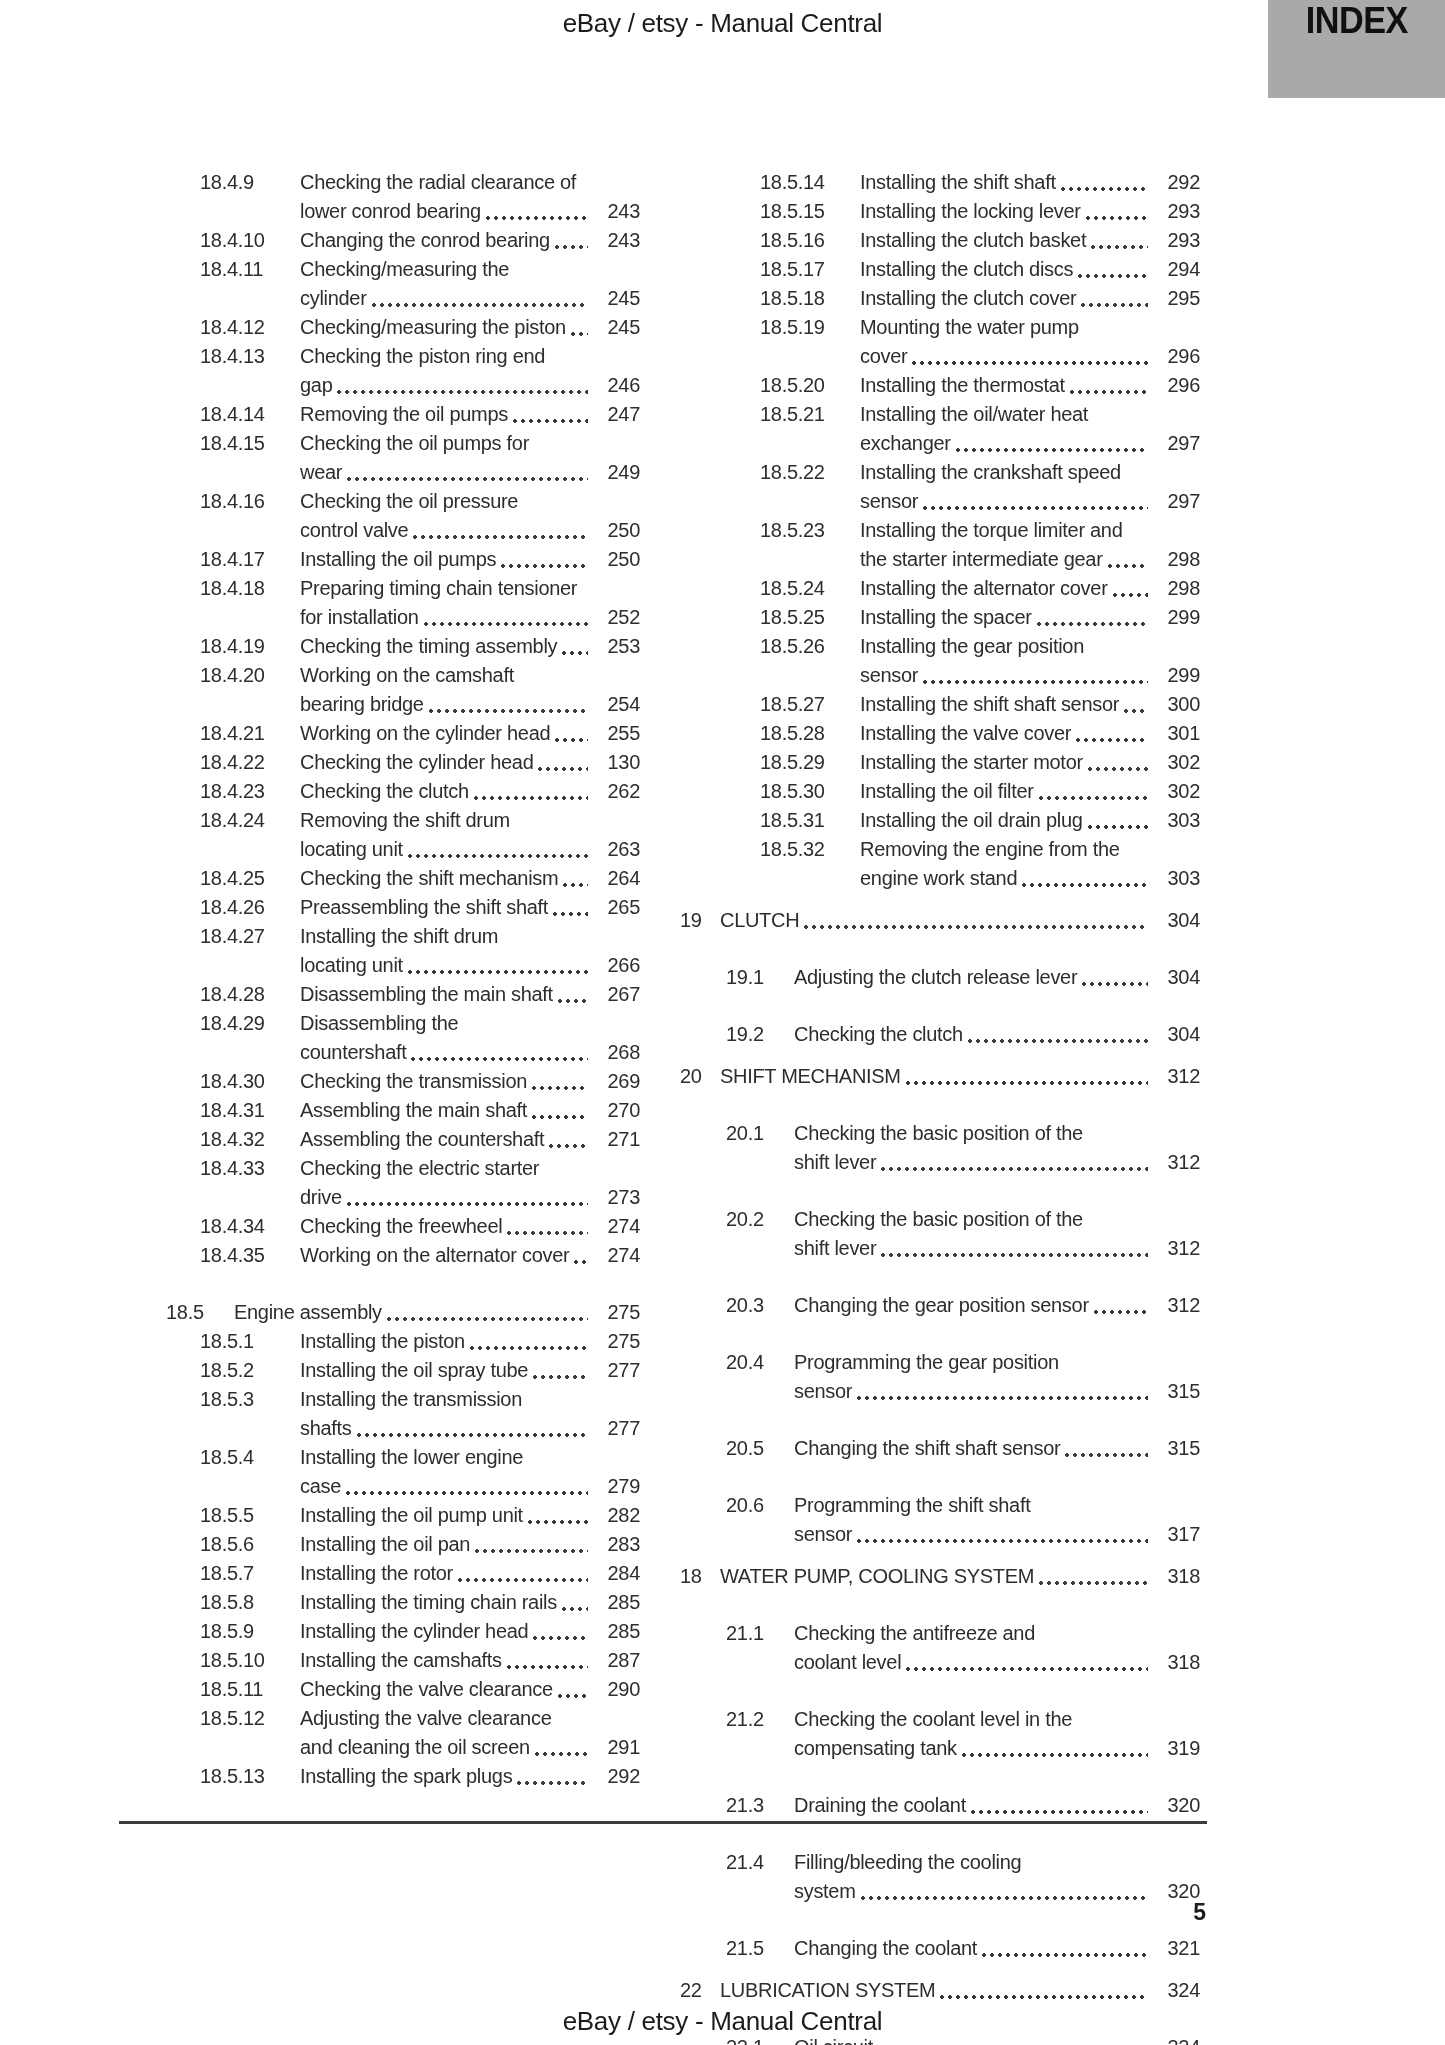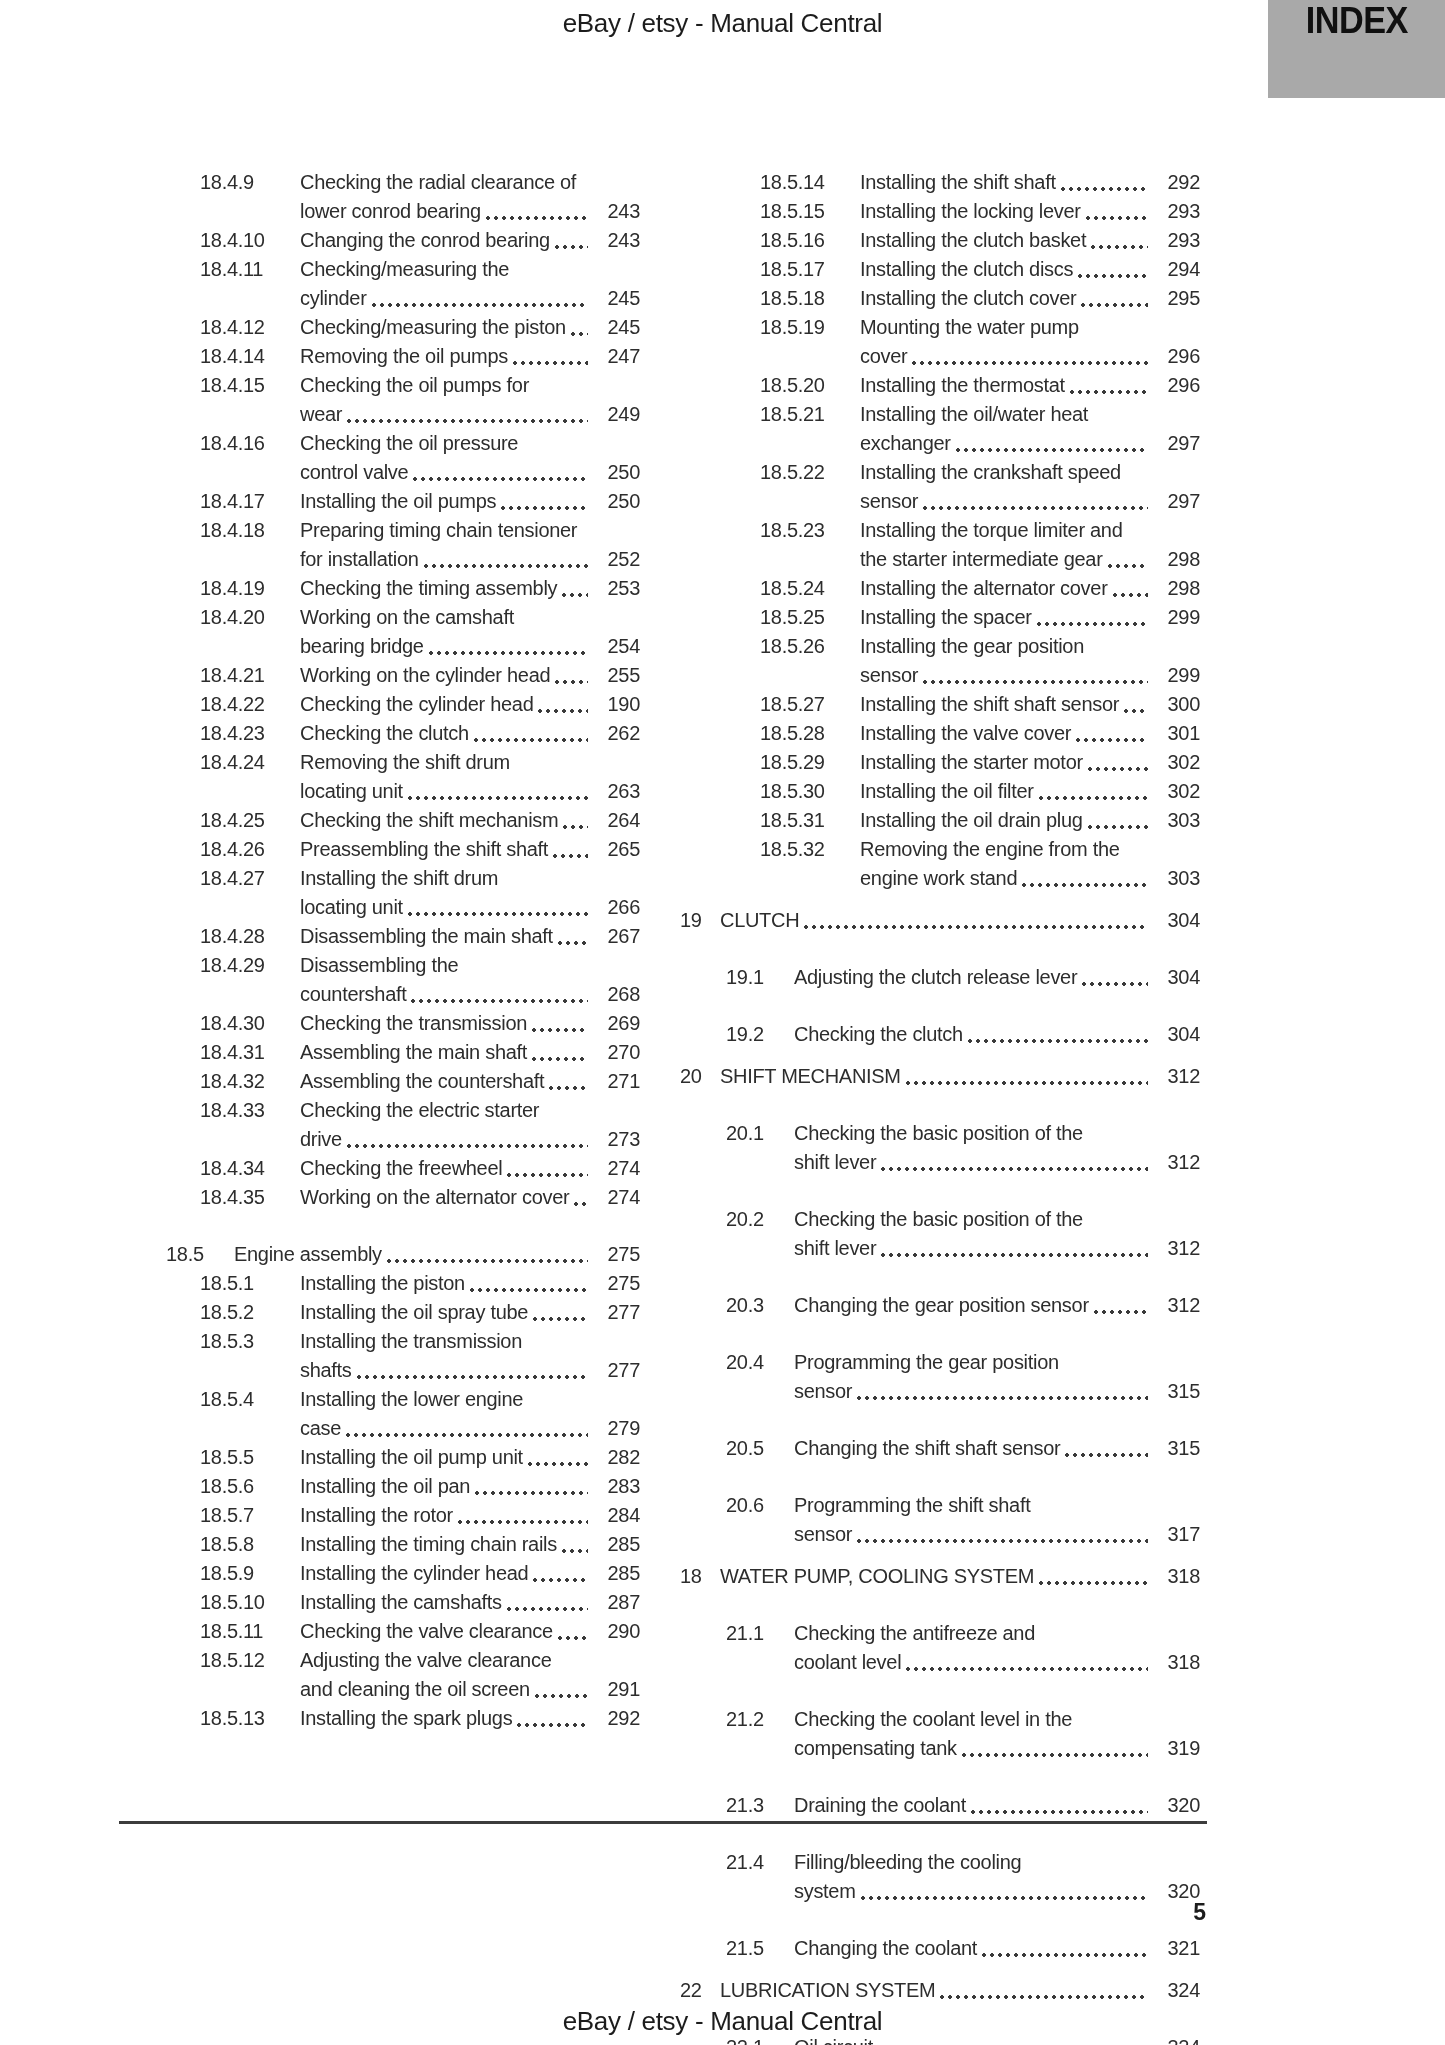--- a/index.html
+++ b/index.html
@@ -94,20 +94,31 @@
         <div class="num">18.4.12</div>
         <div class="body">
           <div class="tline last">
             <span class="txt">Checking/measuring the piston</span>
             <span class="dots"></span>
             <span class="pg">245</span>
           </div>
         </div>
       </div>
       <div class="entry lvl-subsub">
+        <div class="num">18.4.13</div>
+        <div class="body">
+          <div class="tline">Checking the piston ring end</div>
+          <div class="tline last">
+            <span class="txt">gap</span>
+            <span class="dots"></span>
+            <span class="pg">246</span>
+          </div>
+        </div>
+      </div>
+      <div class="entry lvl-subsub">
         <div class="num">18.4.14</div>
         <div class="body">
           <div class="tline last">
             <span class="txt">Removing the oil pumps</span>
             <span class="dots"></span>
             <span class="pg">247</span>
           </div>
         </div>
       </div>
       <div class="entry lvl-subsub">
@@ -183,21 +194,21 @@
             <span class="pg">255</span>
           </div>
         </div>
       </div>
       <div class="entry lvl-subsub">
         <div class="num">18.4.22</div>
         <div class="body">
           <div class="tline last">
             <span class="txt">Checking the cylinder head</span>
             <span class="dots"></span>
-            <span class="pg">190</span>
+            <span class="pg">130</span>
           </div>
         </div>
       </div>
       <div class="entry lvl-subsub">
         <div class="num">18.4.23</div>
         <div class="body">
           <div class="tline last">
             <span class="txt">Checking the clutch</span>
             <span class="dots"></span>
             <span class="pg">262</span>

